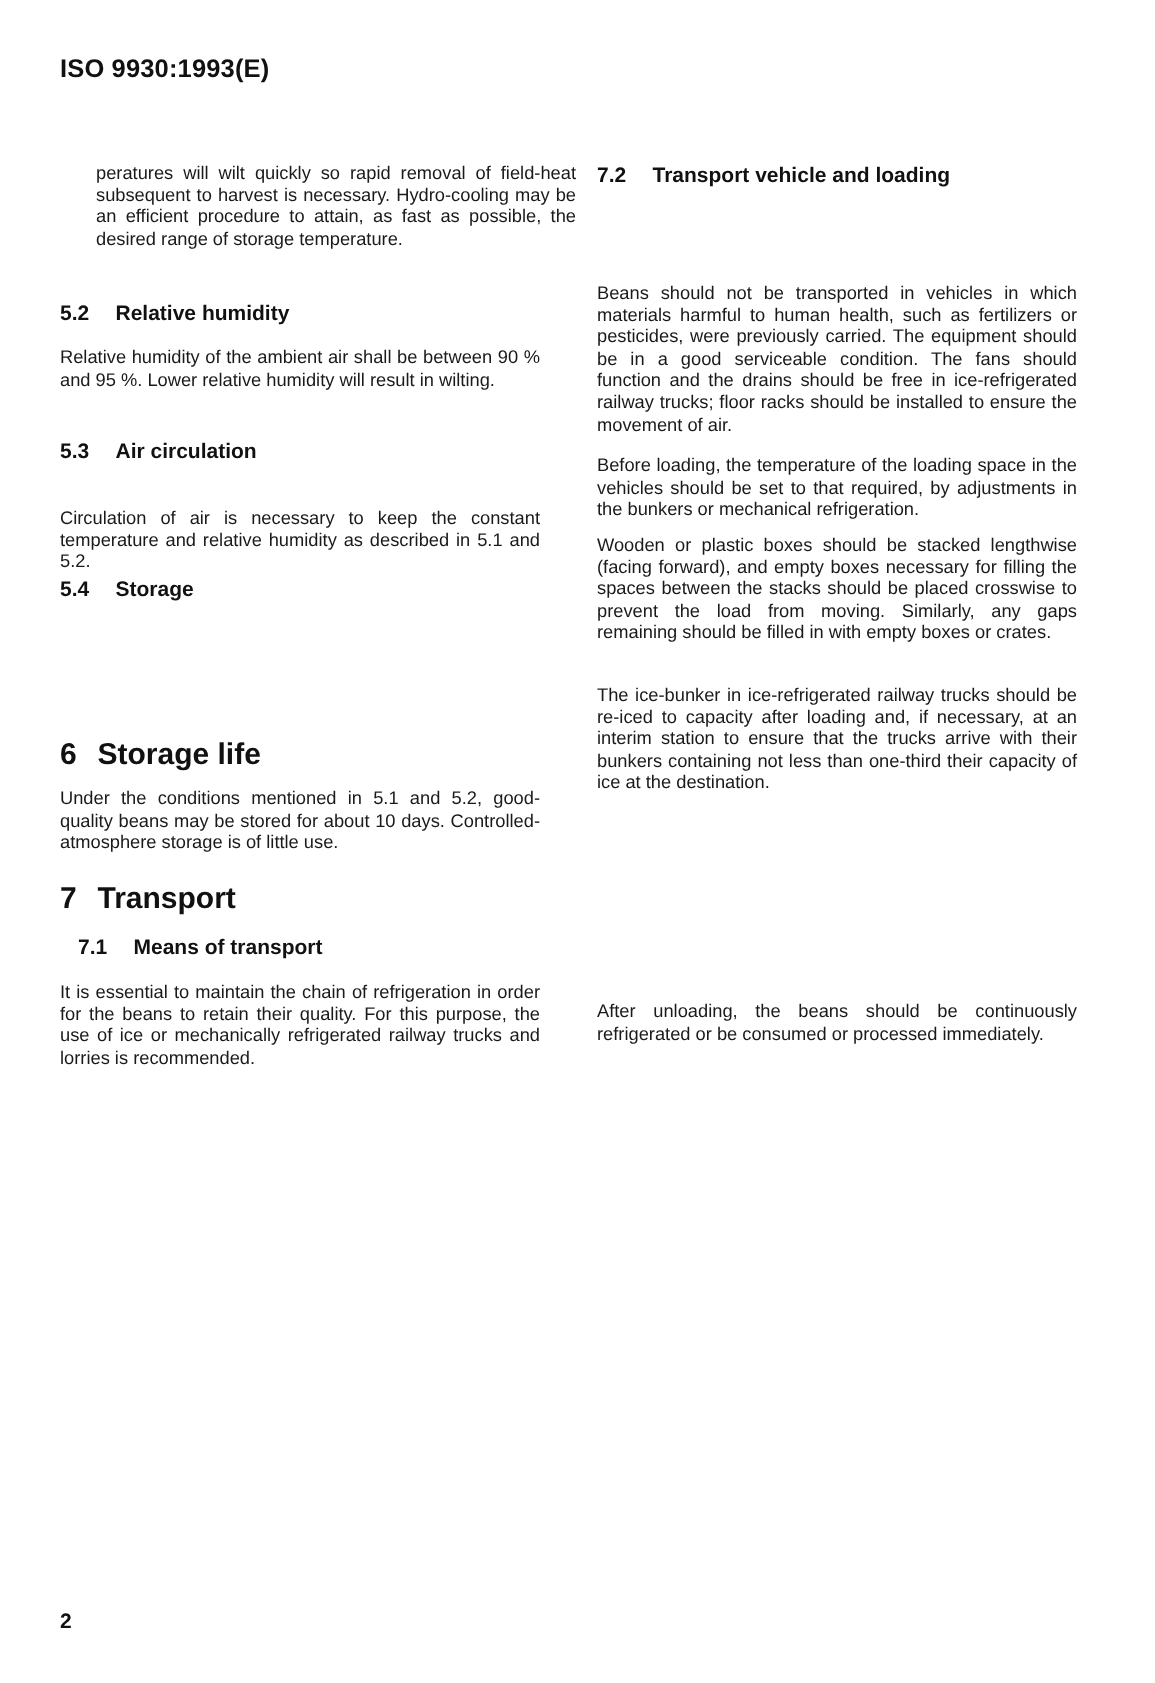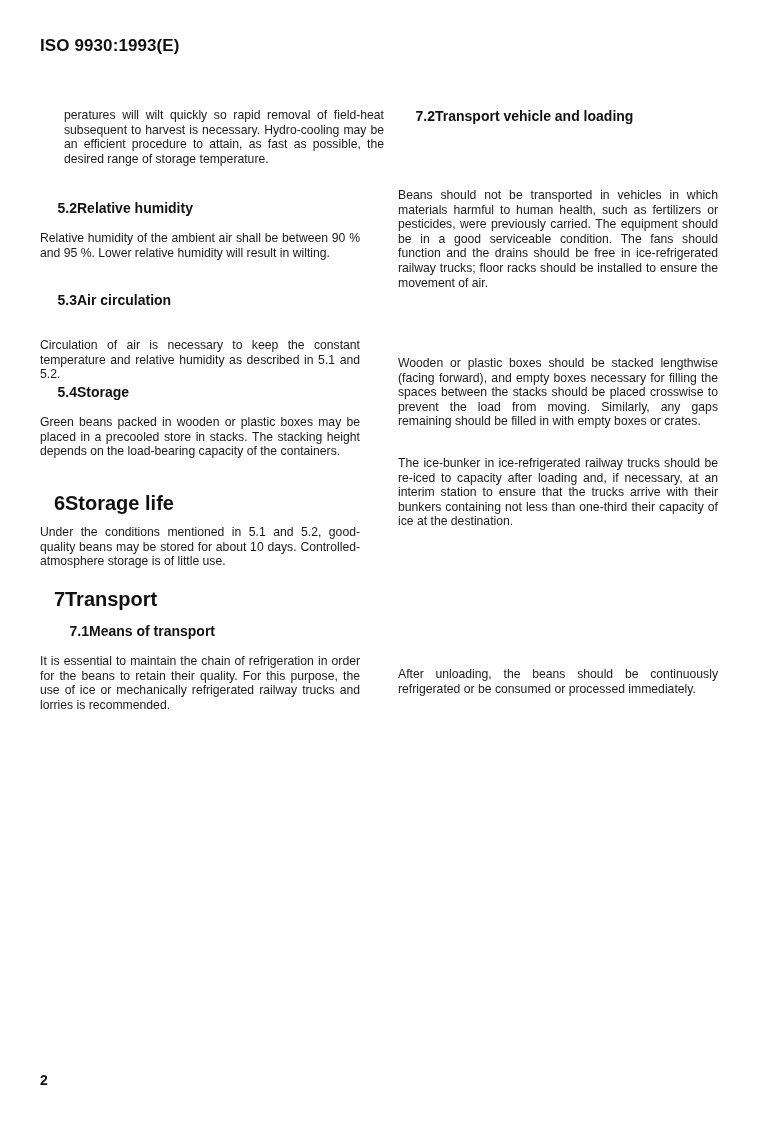--- a/index.html
+++ b/index.html
@@ -14,21 +14,21 @@
     .col { position: absolute; width: 320px; }
     .col-left { left: 40px; top: 108px; }
     .col-right { left: 398px; top: 108px; }
     .p {
       font-size: 12.2px; line-height: 14.6px; text-align: justify;
       margin: 0; color: #1a1a1a;
     }
     .p.last-left { text-align-last: left; }
     .h2 { font-size: 14px; font-weight: bold; margin: 0; }
     .h1 { font-size: 20px; font-weight: bold; margin: 0; }
-    .num { display: inline-block; text-align: right; }
+    .num { display: inline-block; }
     .h2 .num { width: 37px; }
     .h1 .num { width: 25px; }
     .abs { position: absolute; left: 0; width: 320px; }
     .page-number {
       position: absolute; left: 40px; top: 1072px;
       font-size: 14px; font-weight: bold;
     }
   </style>
 </head>
 <body>
@@ -44,21 +44,20 @@
   <p class="p abs last-left" style="top:123px;">Relative humidity of the ambient air shall be between 90 % and 95 %. Lower relative humidity will result in wilting.</p>
 
   <div class="h2 abs" style="top:184px;">
     <span class="num">5.3</span><span>Air circulation</span>
   </div>
   <p class="p abs last-left" style="top:230px;">Circulation of air is necessary to keep the constant temperature and relative humidity as described in 5.1 and 5.2.</p>
 
   <div class="h2 abs" style="top:276px;">
     <span class="num">5.4</span><span>Storage</span>
   </div>
-  <p class="p abs last-left" style="top:307px;">Green beans packed in wooden or plastic boxes may be placed in a precooled store in stacks. The stacking height depends on the load-bearing capacity of the containers.</p>
 
   <div class="h1 abs" style="top:384px;">
     <span class="num">6</span><span>Storage life</span>
   </div>
   <p class="p abs last-left" style="top:417px;">Under the conditions mentioned in 5.1 and 5.2, good-quality beans may be stored for about 10 days. Controlled-atmosphere storage is of little use.</p>
 
   <div class="h1 abs" style="top:480px;">
     <span class="num">7</span><span>Transport</span>
   </div>
 
@@ -66,19 +65,20 @@
     <span class="num">7.1</span><span>Means of transport</span>
   </div>
   <p class="p abs last-left" style="top:546px;">It is essential to maintain the chain of refrigeration in order for the beans to retain their quality. For this purpose, the use of ice or mechanically refrigerated railway trucks and lorries is recommended.</p>
 </div>
 
 <div class="col col-right" style="height:600px;">
   <div class="h2 abs" style="top:0;">
     <span class="num">7.2</span><span>Transport vehicle and loading</span>
   </div>
   <p class="p abs last-left" style="top:80px;">Beans should not be transported in vehicles in which materials harmful to human health, such as fertilizers or pesticides, were previously carried. The equipment should be in a good serviceable condition. The fans should function and the drains should be free in ice-refrigerated railway trucks; floor racks should be installed to ensure the movement of air.</p>
+  <p class="p abs last-left" style="top:195px;">Before loading, the temperature of the loading space in the vehicles should be set to that required, by adjustments in the bunkers or mechanical refrigeration.</p>
   <p class="p abs last-left" style="top:248px;">Wooden or plastic boxes should be stacked lengthwise (facing forward), and empty boxes necessary for filling the spaces between the stacks should be placed crosswise to prevent the load from moving. Similarly, any gaps remaining should be filled in with empty boxes or crates.</p>
   <p class="p abs last-left" style="top:348px;">The ice-bunker in ice-refrigerated railway trucks should be re-iced to capacity after loading and, if necessary, at an interim station to ensure that the trucks arrive with their bunkers containing not less than one-third their capacity of ice at the destination.</p>
 
   <p class="p abs last-left" style="top:559px;">After unloading, the beans should be continuously refrigerated or be consumed or processed immediately.</p>
 </div>
 
 <div class="page-number">2</div>
 
 </body></html>

